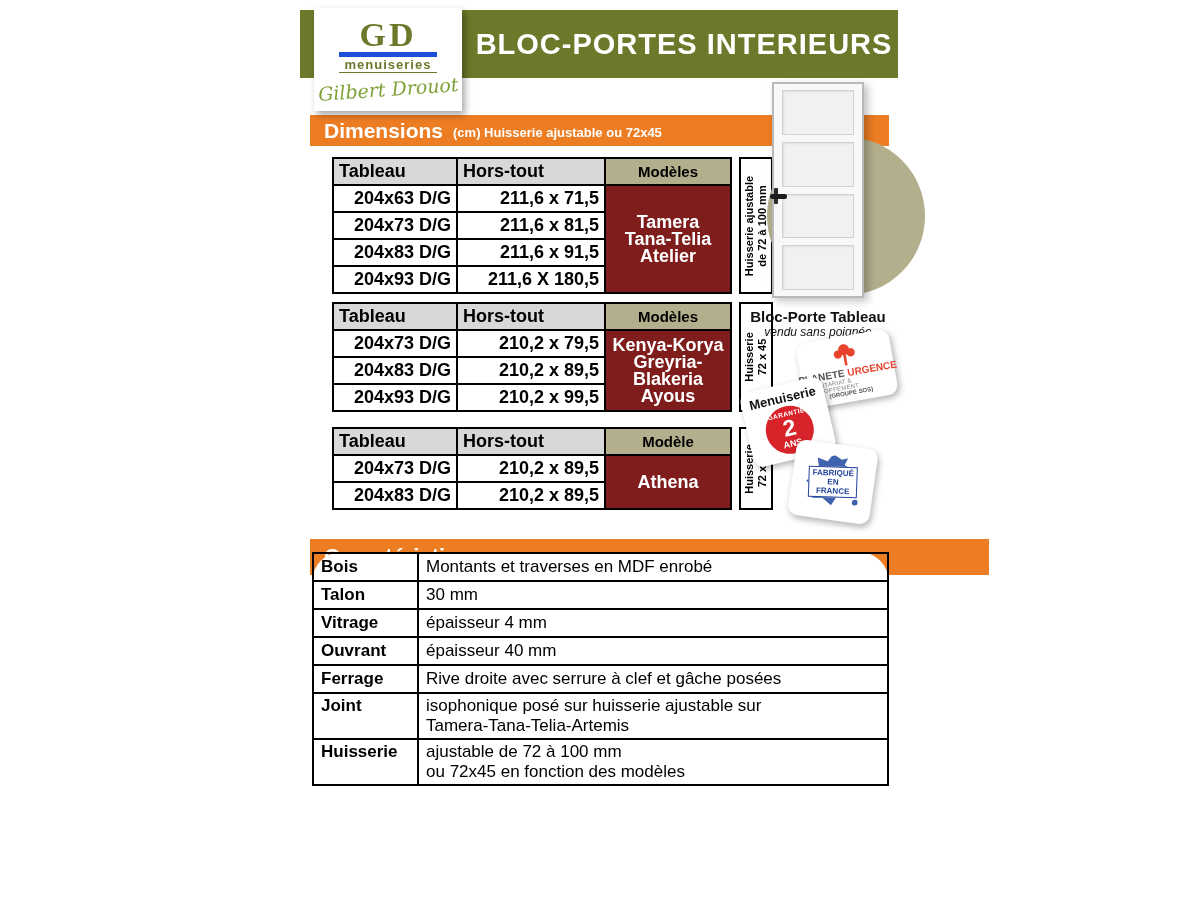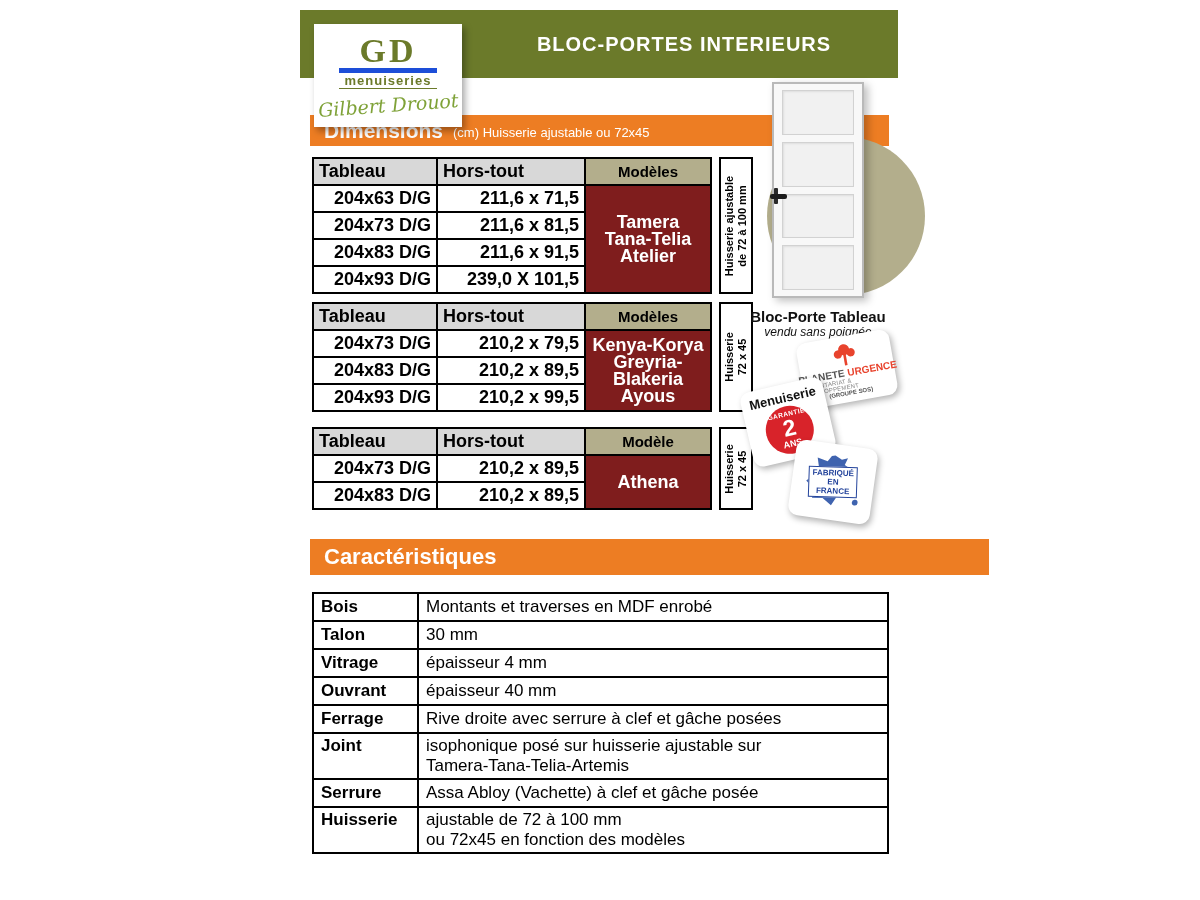--- a/index.html
+++ b/index.html
@@ -3,59 +3,59 @@
 <meta charset="utf-8">
 <style>
   * { margin:0; padding:0; box-sizing:border-box; }
   body { background:#ffffff; font-family:"Liberation Sans", sans-serif; }
   .page { position:relative; width:1200px; height:900px; background:#ffffff; overflow:hidden; }
 
   
   .green-bar { position:absolute; left:300px; top:10px; width:598px; height:68px;
     background:#6b7a2a; display:flex; align-items:center; justify-content:center;
     padding-left:170px; }
-  .page-title { color:#ffffff; font-size:20px; font-weight:bold; letter-spacing:1px;text-align:right; }
-
-  .logo-box { position:absolute; left:314px; top:24px; width:148px; height:103px;
+  .page-title { color:#ffffff; font-size:29px; font-weight:bold; letter-spacing:1px;text-align:right; }
+
+  .logo-box { position:absolute; left:314px; top:8px; width:148px; height:103px;
     background:#ffffff; box-shadow:3px 4px 7px rgba(0,0,0,0.35);
     display:flex; flex-direction:column; align-items:center; justify-content:center; z-index:3; }
   .logo-gd { font-family:"Liberation Serif", serif; font-size:34px; font-weight:bold;
     color:#6b7a2a; letter-spacing:3px; line-height:30px; }
   .logo-brand { font-size:13px; font-weight:bold; color:#6b7a2a; letter-spacing:1px;
     border-top:5px solid #1d4ed8; border-bottom:1px solid #6b7a2a; padding:0 6px; margin:2px 0; }
   .logo-sig { font-family:"DejaVu Serif", serif; font-style:italic; font-size:19px;
     color:#7fa238; transform:rotate(-4deg); margin-top:3px; }
 
   
   .banner { position:absolute; background:#ed7d23; color:#ffffff; display:flex;
     align-items:center; padding-left:14px; gap:10px; }
   .dim-banner { left:310px; top:115px; width:579px; height:31px; }
   .car-banner { left:310px; top:539px; width:679px; height:36px; }
   .banner-title { font-size:21px; font-weight:bold; }
-  .banner-sub { font-size:13px; font-weight:normal; padding-top:4px; }
+  .banner-sub { font-size:13px; font-weight:bold; padding-top:4px; }
 
   
   .door-circle { position:absolute; left:767px; top:137px; width:158px; height:158px;
     border-radius:50%; background:#b3ae8c; z-index:1; }
   .door { position:absolute; left:772px; top:82px; width:92px; height:216px;
     background:#f8f8f8; border:2px solid #b9b9b9; box-shadow:4px 3px 8px rgba(0,0,0,0.25); z-index:2; }
   .door-inner { position:absolute; left:8px; right:8px; top:6px; bottom:6px;
     display:flex; flex-direction:column; gap:7px; }
   .door-panel { flex:1; background:#f1f1f1; border:1px solid #d2d2d2;
     box-shadow:inset 1px 1px 2px rgba(0,0,0,0.08); }
   .door-handle { position:absolute; left:-4px; top:110px; width:17px; height:5px;
     background:#1c1c1c; border-radius:2px; }
   .door-handle-base { position:absolute; left:0px; top:104px; width:4px; height:16px;
     background:#2a2a2a; border-radius:1px; }
   .door-caption { position:absolute; left:742px; top:308px; width:152px; text-align:center; z-index:2; }
   .door-caption-title { font-size:15px; font-weight:bold; color:#111; }
   .door-caption-sub { font-size:12px; font-style:italic; color:#111; }
 
   
-  .table-block { position:absolute; display:flex; gap:7px; align-items:stretch; }
+  .table-block { position:absolute; display:flex; gap:7px; align-items:stretch;margin-left:20px; }
   .dim-table { border-collapse:collapse; background:#fff; }
   .dim-table tr { height:27px; }
   .dim-table th, .dim-table td { border:2px solid #000; padding:0 5px; }
   .col-t { width:124px; }
   .col-h { width:148px; }
   .col-m { width:126px; }
   .th-gray { background:#d8d8d8; font-size:18px; font-weight:bold; text-align:left; color:#000; }
   .th-khaki { background:#b3ae8c; font-size:15px; font-weight:bold; text-align:center; color:#000; }
   .dim-cell { font-size:18px; font-weight:bold; color:#000; text-align:right; }
   .models-cell { background:#7f1d1d; color:#ffffff; font-size:18px; font-weight:bold;
@@ -86,21 +86,21 @@
 
   .badge-france { left:792px; top:444px; width:82px; height:76px; transform:rotate(8deg); }
   .france-wrap { position:relative; width:62px; height:62px; display:flex;
     align-items:center; justify-content:center; }
   .france-ribbon { position:absolute; left:50%; top:50%;
     transform:translate(-50%,-50%) rotate(-6deg);
     background:#ffffff; border:1px solid #24449c; color:#24449c; font-weight:bold;
     font-size:8px; line-height:9px; text-align:center; padding:1px 3px; white-space:pre-line; }
 
   
-  .char-table { position:absolute; left:312px; top:592px; border-collapse:collapse; background:#fff;border-radius:30px; }
+  .char-table { position:absolute; left:312px; top:552px; border-collapse:collapse; background:#fff;border-radius:30px; }
   .char-table td { border:2px solid #000; padding:2px 7px; font-size:17px; color:#000; vertical-align:middle; }
   .char-label { width:105px; font-weight:bold; }
   .char-value { width:470px; }
   .r-single { height:28px; }
   .r-double { height:46px; }
 </style>
 </head>
 <body>
 
 <div class="page">
@@ -154,21 +154,21 @@
       <tr>
         <td class="dim-cell">204x73 D/G</td>
         <td class="dim-cell">211,6 x 81,5</td>
       </tr>
       <tr>
         <td class="dim-cell">204x83 D/G</td>
         <td class="dim-cell">211,6 x 91,5</td>
       </tr>
       <tr>
         <td class="dim-cell">204x93 D/G</td>
-        <td class="dim-cell">239,0 X 101,5</td>
+        <td class="dim-cell">211,6 X 180,5</td>
       </tr>
     </tbody>
       </table>
     <div class="side-box">
       <div class="side-label preline" style="width:130px">Huisserie ajustable
 de 72 à 100 mm</div>
     </div>
   </div>
 
   <div class="table-block" style="left:312px; top:302px;">
@@ -286,24 +286,20 @@
     </tr>
     <tr class="r-single">
       <td class="char-label">Ferrage</td>
       <td class="char-value">Rive droite avec serrure à clef et gâche posées</td>
     </tr>
     <tr class="r-double">
       <td class="char-label" style="vertical-align:top;">Joint</td>
       <td class="char-value preline">isophonique posé sur huisserie ajustable sur
 Tamera-Tana-Telia-Artemis</td>
     </tr>
-    <tr class="r-single">
-      <td class="char-label">Serrure</td>
-      <td class="char-value">Assa Abloy (Vachette) à clef et gâche posée</td>
-    </tr>
     <tr class="r-double">
       <td class="char-label" style="vertical-align:top;">Huisserie</td>
       <td class="char-value preline">ajustable de 72 à 100 mm
 ou 72x45 en fonction des modèles</td>
     </tr>
   </tbody>
     </table>
 
 </div>
 

